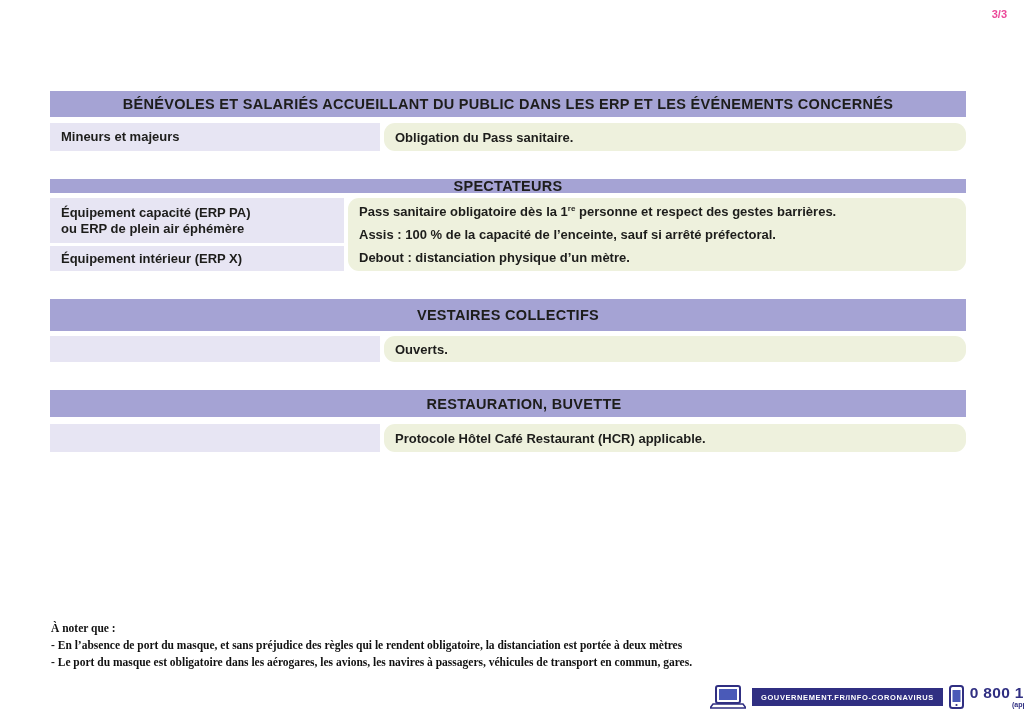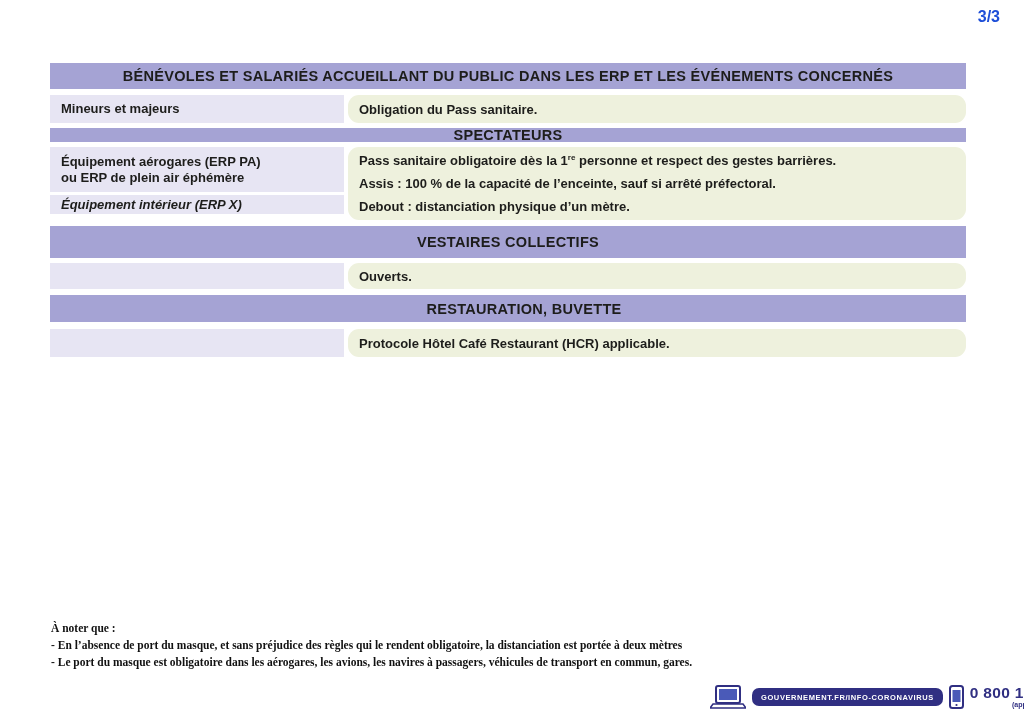--- a/index.html
+++ b/index.html
@@ -1,62 +1,62 @@
 <!DOCTYPE html>
 <html><head>
 <meta charset="utf-8">
 <style>
   * { margin:0; padding:0; box-sizing:border-box; }
   html,body { width:1024px; height:724px; background:#ffffff; overflow:hidden;
     font-family:"Liberation Sans", sans-serif; color:#1d1d1b; }
   .page { position:relative; width:1024px; height:724px; }
 
-  .page-number { position:absolute; top:8px; right:24px; font-size:16px;
-    font-weight:bold; color:#1d4ed8; }
+  .page-number { position:absolute; top:8px; right:17px; font-size:11px;
+    font-weight:bold; color:#ec4899; }
 
   .table { position:absolute; left:50px; top:63px; width:916px; }
 
   .section-header { background:#a5a3d4; height:26px; display:flex;
     align-items:center; justify-content:center; font-weight:bold;
-    font-size:14.5px; letter-spacing:0.3px; color:#1d1d1b; }
+    font-size:14.5px; letter-spacing:0.3px; color:#1d1d1b;margin-top:28px; }
   .h1 { height:26px; margin-bottom:6px; }
   .h2 { height:14px; margin-bottom:5px; }
   .h3 { height:32px; margin-bottom:5px; }
   .h4 { height:27px; margin-bottom:7px;padding-left:32px; }
 
   .row { display:flex; gap:4px; }
   .r1 { height:28px; margin-bottom:5px; }
   .r2 { height:73px; margin-bottom:6px; }
   .r3 { height:26px; margin-bottom:6px; }
   .r4 { height:28px; }
 
-  .cell-left { width:294px; background:#e7e5f3; display:flex;
+  .cell-left { width:330px; background:#e7e5f3; display:flex;
     flex-direction:column; justify-content:center; padding-left:11px;
     font-weight:bold; font-size:13px; line-height:16px; }
   .cell-right { flex:1; background:#eef1dd; display:flex;
     flex-direction:column; justify-content:center; padding-left:11px;
     font-weight:bold; font-size:13px;border-radius:11px; }
 
   .left-stack { width:294px; display:flex; flex-direction:column; gap:3px; }
   .left-stack .cell-left { width:100%; }
   .ls-a { height:45px; }
-  .ls-b { height:19px;font-style:italic; }
+  .ls-b { height:25px; }
 
   .multi .line { line-height:23px; }
   sup { font-size:8px; vertical-align:super; line-height:0; }
 
   .notes { position:absolute; left:51px; top:620px; width:760px;
     font-size:11.5px; font-weight:bold; line-height:17px; color:#111;font-family:Liberation Serif, serif; }
 
   .footer-banner { position:absolute; left:710px; top:684px; display:flex;
     align-items:flex-start; gap:6px; }
   .laptop-icon { margin-top:1px; }
   .gov-pill { background:#302f82; color:#ffffff; font-size:7.5px;
     font-weight:bold; letter-spacing:0.6px; padding:0 9px; height:18px;
-    display:flex; align-items:center; margin-top:4px; white-space:nowrap;border-radius:7px; }
+    display:flex; align-items:center; margin-top:4px; white-space:nowrap; }
   .phone-icon { margin-top:1px; }
   .phone-block { display:flex; flex-direction:column; }
   .phone-number { color:#302f82; font-weight:bold; font-size:15.5px;
     letter-spacing:0.3px; line-height:17px; white-space:nowrap; }
   .phone-note { color:#302f82; font-size:7px; font-weight:bold;
     text-align:center; margin-left:28px; }
 </style>
 </head>
 <body>
 
@@ -71,21 +71,21 @@
     <div class="row r1">
       <div class="cell-left">Mineurs et majeurs</div>
       <div class="cell-right">Obligation du Pass sanitaire.</div>
     </div>
 
     <div class="section-header h2">SPECTATEURS</div>
 
     <div class="row r2">
       <div class="left-stack">
         <div class="cell-left ls-a">
-          <span>Équipement aérogares (ERP PA)</span>
+          <span>Équipement capacité (ERP PA)</span>
           <span>ou ERP de plein air éphémère</span>
         </div>
         <div class="cell-left ls-b">
           <span>Équipement intérieur (ERP X)</span>
         </div>
       </div>
       <div class="cell-right multi">
         <div class="line"><span>Pass sanitaire obligatoire dès la 1</span><sup>re</sup><span> personne et respect des gestes barrières.</span></div>
         <div class="line">Assis : 100 % de la capacité de l’enceinte, sauf si arrêté préfectoral.</div>
         <div class="line">Debout : distanciation physique d’un mètre.</div>

